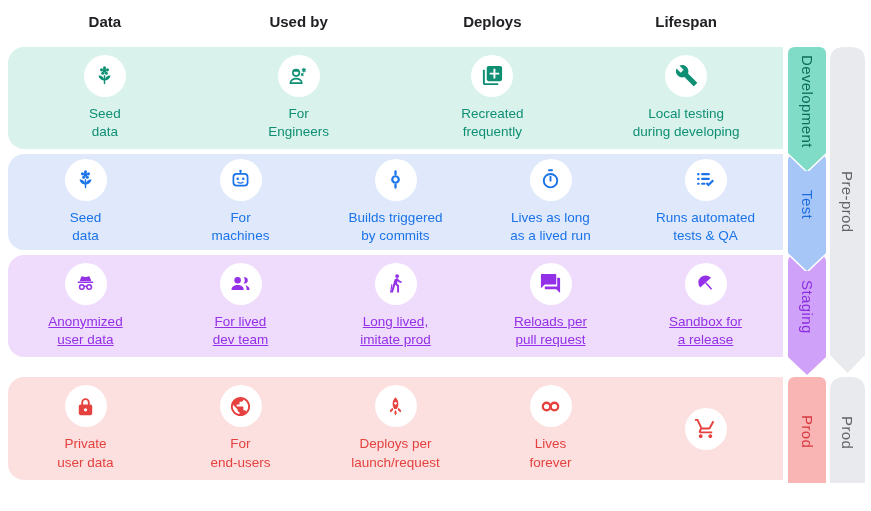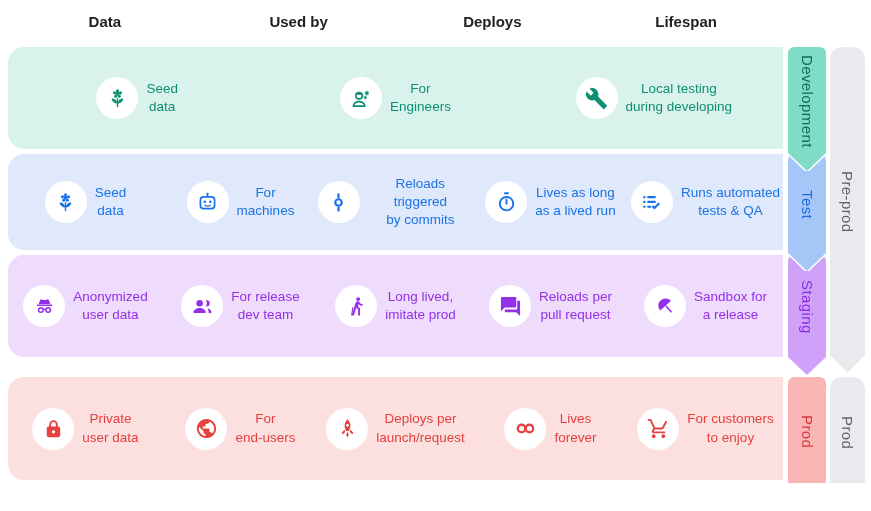--- a/index.html
+++ b/index.html
@@ -6,24 +6,24 @@
   .canvas { position:relative; width:871px; height:483px; background:#ffffff; overflow:hidden; }
 
   
   .col-headers { position:absolute; left:8px; top:13px; width:775px; display:flex; }
   .col-header { flex:1; text-align:center; font-size:15px; font-weight:700; color:#202124; }
 
   
   .env-row { position:absolute; left:8px; width:775px; display:flex; border-radius:16px 0 0 16px; }
   .row-dev     { top:47px;  height:102px; background:#d9f3ec; color:#0e8f74; }
   .row-test    { top:154px; height:96px;  background:#dfe9fb; color:#1a73e8; }
-  .row-staging { top:255px; height:102px; background:#efdbfc; color:#9330e8; }
+  .row-staging { top:255px; height:102px; background:#efdbfc; color:#9330e8;text-decoration:underline; }
   .row-prod    { top:377px; height:103px; background:#fcdfdf; color:#e5413e; }
 
-  .cell { flex:1; display:flex; flex-direction:row; align-items:center; justify-content:center; gap:8px; }
+  .cell { flex:1; display:flex; flex-direction:column; align-items:center; justify-content:center; gap:8px; }
   .icon-circle { width:42px; height:42px; border-radius:50%; background:#ffffff; display:flex; align-items:center; justify-content:center; box-shadow:0 0 0 0 rgba(0,0,0,0); }
   .ic { width:23px; height:23px; display:block; }
   .cell-label { font-size:13.5px; line-height:1.35; text-align:center; white-space:pre-line; }
 
   
   .ribbon { position:absolute; }
   .ribbon svg { position:absolute; left:0; top:0; }
   .rlabel { position:absolute; left:0; right:0; top:0; bottom:16px; display:flex; align-items:center; justify-content:center; writing-mode:vertical-rl; font-size:15px; font-weight:500; letter-spacing:.4px; }
 </style>
 </head>
@@ -71,20 +71,30 @@
             </g>
             <circle cx="15.9" cy="11" r="1.1"></circle>
           </svg>
       </div>
       <div class="cell-label">For
 Engineers</div>
     </div>
     <div class="cell">
       <div class="icon-circle">
         <svg class="ic" viewBox="0 0 24 24" fill="currentColor">
+            <path d="M4 6H2v14c0 1.1.9 2 2 2h14v-2H4V6z"></path>
+            <path d="M20 2H8c-1.1 0-2 .9-2 2v12c0 1.1.9 2 2 2h12c1.1 0 2-.9 2-2V4c0-1.1-.9-2-2-2zm-1 9h-4v4h-2v-4H9V9h4V5h2v4h4v2z"></path>
+          </svg>
+      </div>
+      <div class="cell-label">Recreated
+frequently</div>
+    </div>
+    <div class="cell">
+      <div class="icon-circle">
+        <svg class="ic" viewBox="0 0 24 24" fill="currentColor">
             <path d="M22.7 19l-9.1-9.1c.9-2.3.4-5-1.5-6.9-2-2-5-2.4-7.4-1.3L9 6 6 9 1.6 4.7C.4 7.1.9 10.1 2.9 12.1c1.9 1.9 4.6 2.4 6.9 1.5l9.1 9.1c.4.4 1 .4 1.4 0l2.3-2.3c.5-.4.5-1.1.1-1.4z"></path>
           </svg>
       </div>
       <div class="cell-label">Local testing
 during developing</div>
     </div>
   </div>
 
   <div class="env-row row-test">
     <div class="cell">
@@ -119,21 +129,21 @@
 machines</div>
     </div>
     <div class="cell">
       <div class="icon-circle">
         <svg class="ic" viewBox="0 0 24 24" fill="currentColor">
             <rect x="10.8" y="2.4" width="2.4" height="5.2" rx="1.2"></rect>
             <circle cx="12" cy="12" r="3.4" fill="none" stroke="currentColor" stroke-width="2.3"></circle>
             <rect x="10.8" y="16.4" width="2.4" height="5.2" rx="1.2"></rect>
           </svg>
       </div>
-      <div class="cell-label">Reloads triggered
+      <div class="cell-label">Builds triggered
 by commits</div>
     </div>
     <div class="cell">
       <div class="icon-circle">
         <svg class="ic" viewBox="0 0 24 24" fill="currentColor">
             <rect x="9.4" y="1.4" width="5.2" height="2" rx="1"></rect>
             <circle cx="12" cy="13.2" r="7" fill="none" stroke="currentColor" stroke-width="2"></circle>
             <path d="M12 13.2V9.1" stroke="currentColor" stroke-width="2" stroke-linecap="round" fill="none"></path>
           </svg>
       </div>
@@ -173,21 +183,21 @@
     </div>
     <div class="cell">
       <div class="icon-circle">
         <svg class="ic" viewBox="0 0 24 24" fill="currentColor">
             <circle cx="9" cy="8.7" r="3.4"></circle>
             <path d="M2.7 18.7v-1c0-2.3 3-4.2 6.3-4.2s6.3 1.9 6.3 4.2v1z"></path>
             <path d="M15.2 12c.8-.8 1.3-2 1.3-3.3 0-1.2-.4-2.3-1.1-3.2.3-.1.6-.1.9-.1a3.3 3.3 0 0 1 0 6.6c-.4 0-.8 0-1.1-.1z"></path>
             <path d="M17 13.7c2.5.5 4.3 2 4.3 4v1h-2.9v-1c0-1.6-.5-3-1.4-4z"></path>
           </svg>
       </div>
-      <div class="cell-label">For release
+      <div class="cell-label">For lived
 dev team</div>
     </div>
     <div class="cell">
       <div class="icon-circle">
         <svg class="ic" viewBox="0 0 24 24" fill="currentColor">
             <circle cx="13.7" cy="4.3" r="2"></circle>
             <path d="M13 7.1c-.7-.3-1.5 0-1.9.7l-4 13.7h2.2l2.5-8.4 1.9 1.9v6.5h2v-7.3l-2.1-2.1.6-2.6c1 1.2 2.4 2 4.1 2.1v-1.9c-1.2-.1-2.2-.7-2.9-1.6l-1-1.3c-.3-.4-.8-.6-1.4-.7z"></path>
             <rect x="7" y="12.6" width="1.2" height="8.9" rx=".6" transform="rotate(9 7.6 17)"></rect>
           </svg>
       </div>
@@ -260,22 +270,20 @@
       </div>
       <div class="cell-label">Lives
 forever</div>
     </div>
     <div class="cell">
       <div class="icon-circle">
         <svg class="ic" viewBox="0 0 24 24" fill="currentColor">
             <path d="M7 18c-1.1 0-1.99.9-1.99 2S5.9 22 7 22s2-.9 2-2-.9-2-2-2zm10 0c-1.1 0-1.99.9-1.99 2s.89 2 1.99 2 2-.9 2-2-.9-2-2-2zm-9.83-3.25l.03-.12.9-1.63h7.45c.75 0 1.41-.41 1.75-1.03l3.86-7.01L19.42 4l-3.87 7H8.53L4.27 2H1v2h2l3.6 7.59-1.35 2.45c-.16.28-.25.61-.25.96 0 1.1.9 2 2 2h12v-2H7.42c-.13 0-.25-.11-.25-.25z"></path>
           </svg>
       </div>
-      <div class="cell-label">For customers
-to enjoy</div>
     </div>
   </div>
 
   <div class="ribbon" style="left:788px;top:154px;width:38px;height:117px;z-index:4;">
     <svg width="38" height="117" viewBox="0 0 38 117">
         <path d="M0 7 Q0 0 7 0 H31 Q38 0 38 7 V99 L19 117 L0 99 Z" fill="#a6c6f8" stroke="#ffffff" stroke-width="3" paint-order="stroke"></path>
       </svg>
     <span class="rlabel" style="color:#1a6ce0;">Test</span>
   </div>
   <div class="ribbon" style="left:788px;top:47px;width:38px;height:124px;z-index:5;">

